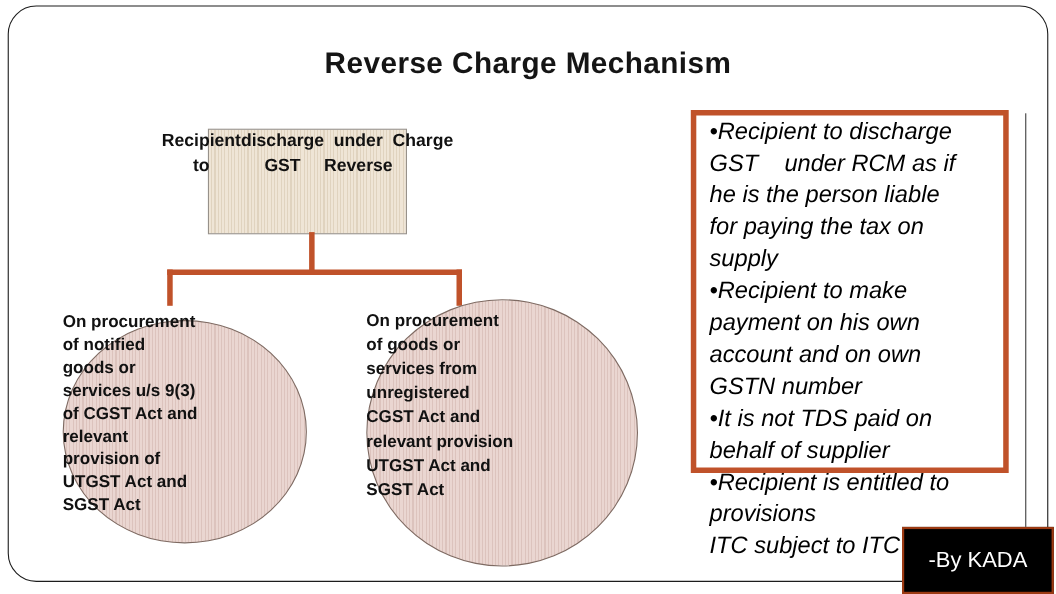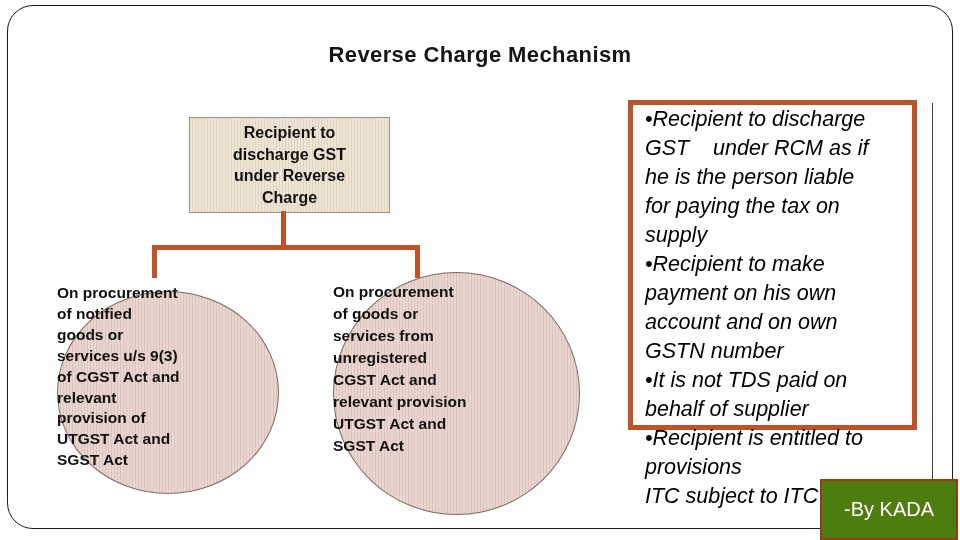--- a/index.html
+++ b/index.html
@@ -8,27 +8,27 @@
     font-family:"Liberation Sans", sans-serif;
     position:relative;overflow:hidden;
   }
   .slide{position:absolute;inset:0;}
   .frame{
     position:absolute;left:7px;top:5px;width:946px;height:524px;
     border:1.6px solid #1c1c1c;border-radius:26px;box-sizing:border-box;
   }
   .title{
     position:absolute;left:7px;top:42px;width:946px;text-align:center;
-    font-size:22px;font-weight:bold;color:#151515;letter-spacing:.4px;
+    font-size:27px;font-weight:bold;color:#151515;letter-spacing:.4px;
   }
   .rootbox{
-    position:absolute;left:189px;top:117px;width:201px;height:96px;
+    position:absolute;left:189px;top:117px;width:181px;height:96px;
     background:repeating-linear-gradient(90deg,#efe5d6 0px,#efe5d6 2px,#e0d3bf 2px,#e0d3bf 3px);
     border:1.2px solid #97918a;box-sizing:border-box;
-    display:flex;flex-direction:column;justify-content:center;
+    display:flex;flex-direction:row;justify-content:center;
     text-align:center;font-weight:bold;font-size:16px;line-height:21.5px;color:#111;
   }
   .connector{position:absolute;background:#c0522a;}
   .conn-stub{left:281px;top:211px;width:5px;height:37px;}
   .conn-h{left:152px;top:245px;width:268px;height:5px;}
   .conn-l{left:152px;top:245px;width:5px;height:33px;}
   .conn-r{left:415px;top:245px;width:5px;height:33px;}
   .ellipse{
     position:absolute;border-radius:50%;
     border:1.2px solid #7e6a62;box-sizing:border-box;
@@ -44,21 +44,21 @@
     border:5px solid #c0522a;box-sizing:border-box;background:transparent;
   }
   .notes-text{
     position:absolute;left:645px;top:105px;width:285px;
     font-size:21.5px;line-height:29px;color:#000;
   }
   .notes-line{white-space:pre;font-style:italic;}
   .ph-line{position:absolute;left:932px;top:103px;width:1px;height:376px;background:#3f3f3f;}
   .credit{
     position:absolute;left:820px;top:479px;width:138px;height:61px;
-    background:#4d7c0f;border:2px solid #9c3a13;box-sizing:border-box;
+    background:#000000;border:2px solid #9c3a13;box-sizing:border-box;
     display:flex;align-items:center;justify-content:center;
     color:#ffffff;font-size:20px;z-index:5;
   }
 </style>
 </head>
 <body>
 
 <div class="slide">
 
   <div class="frame"></div>

